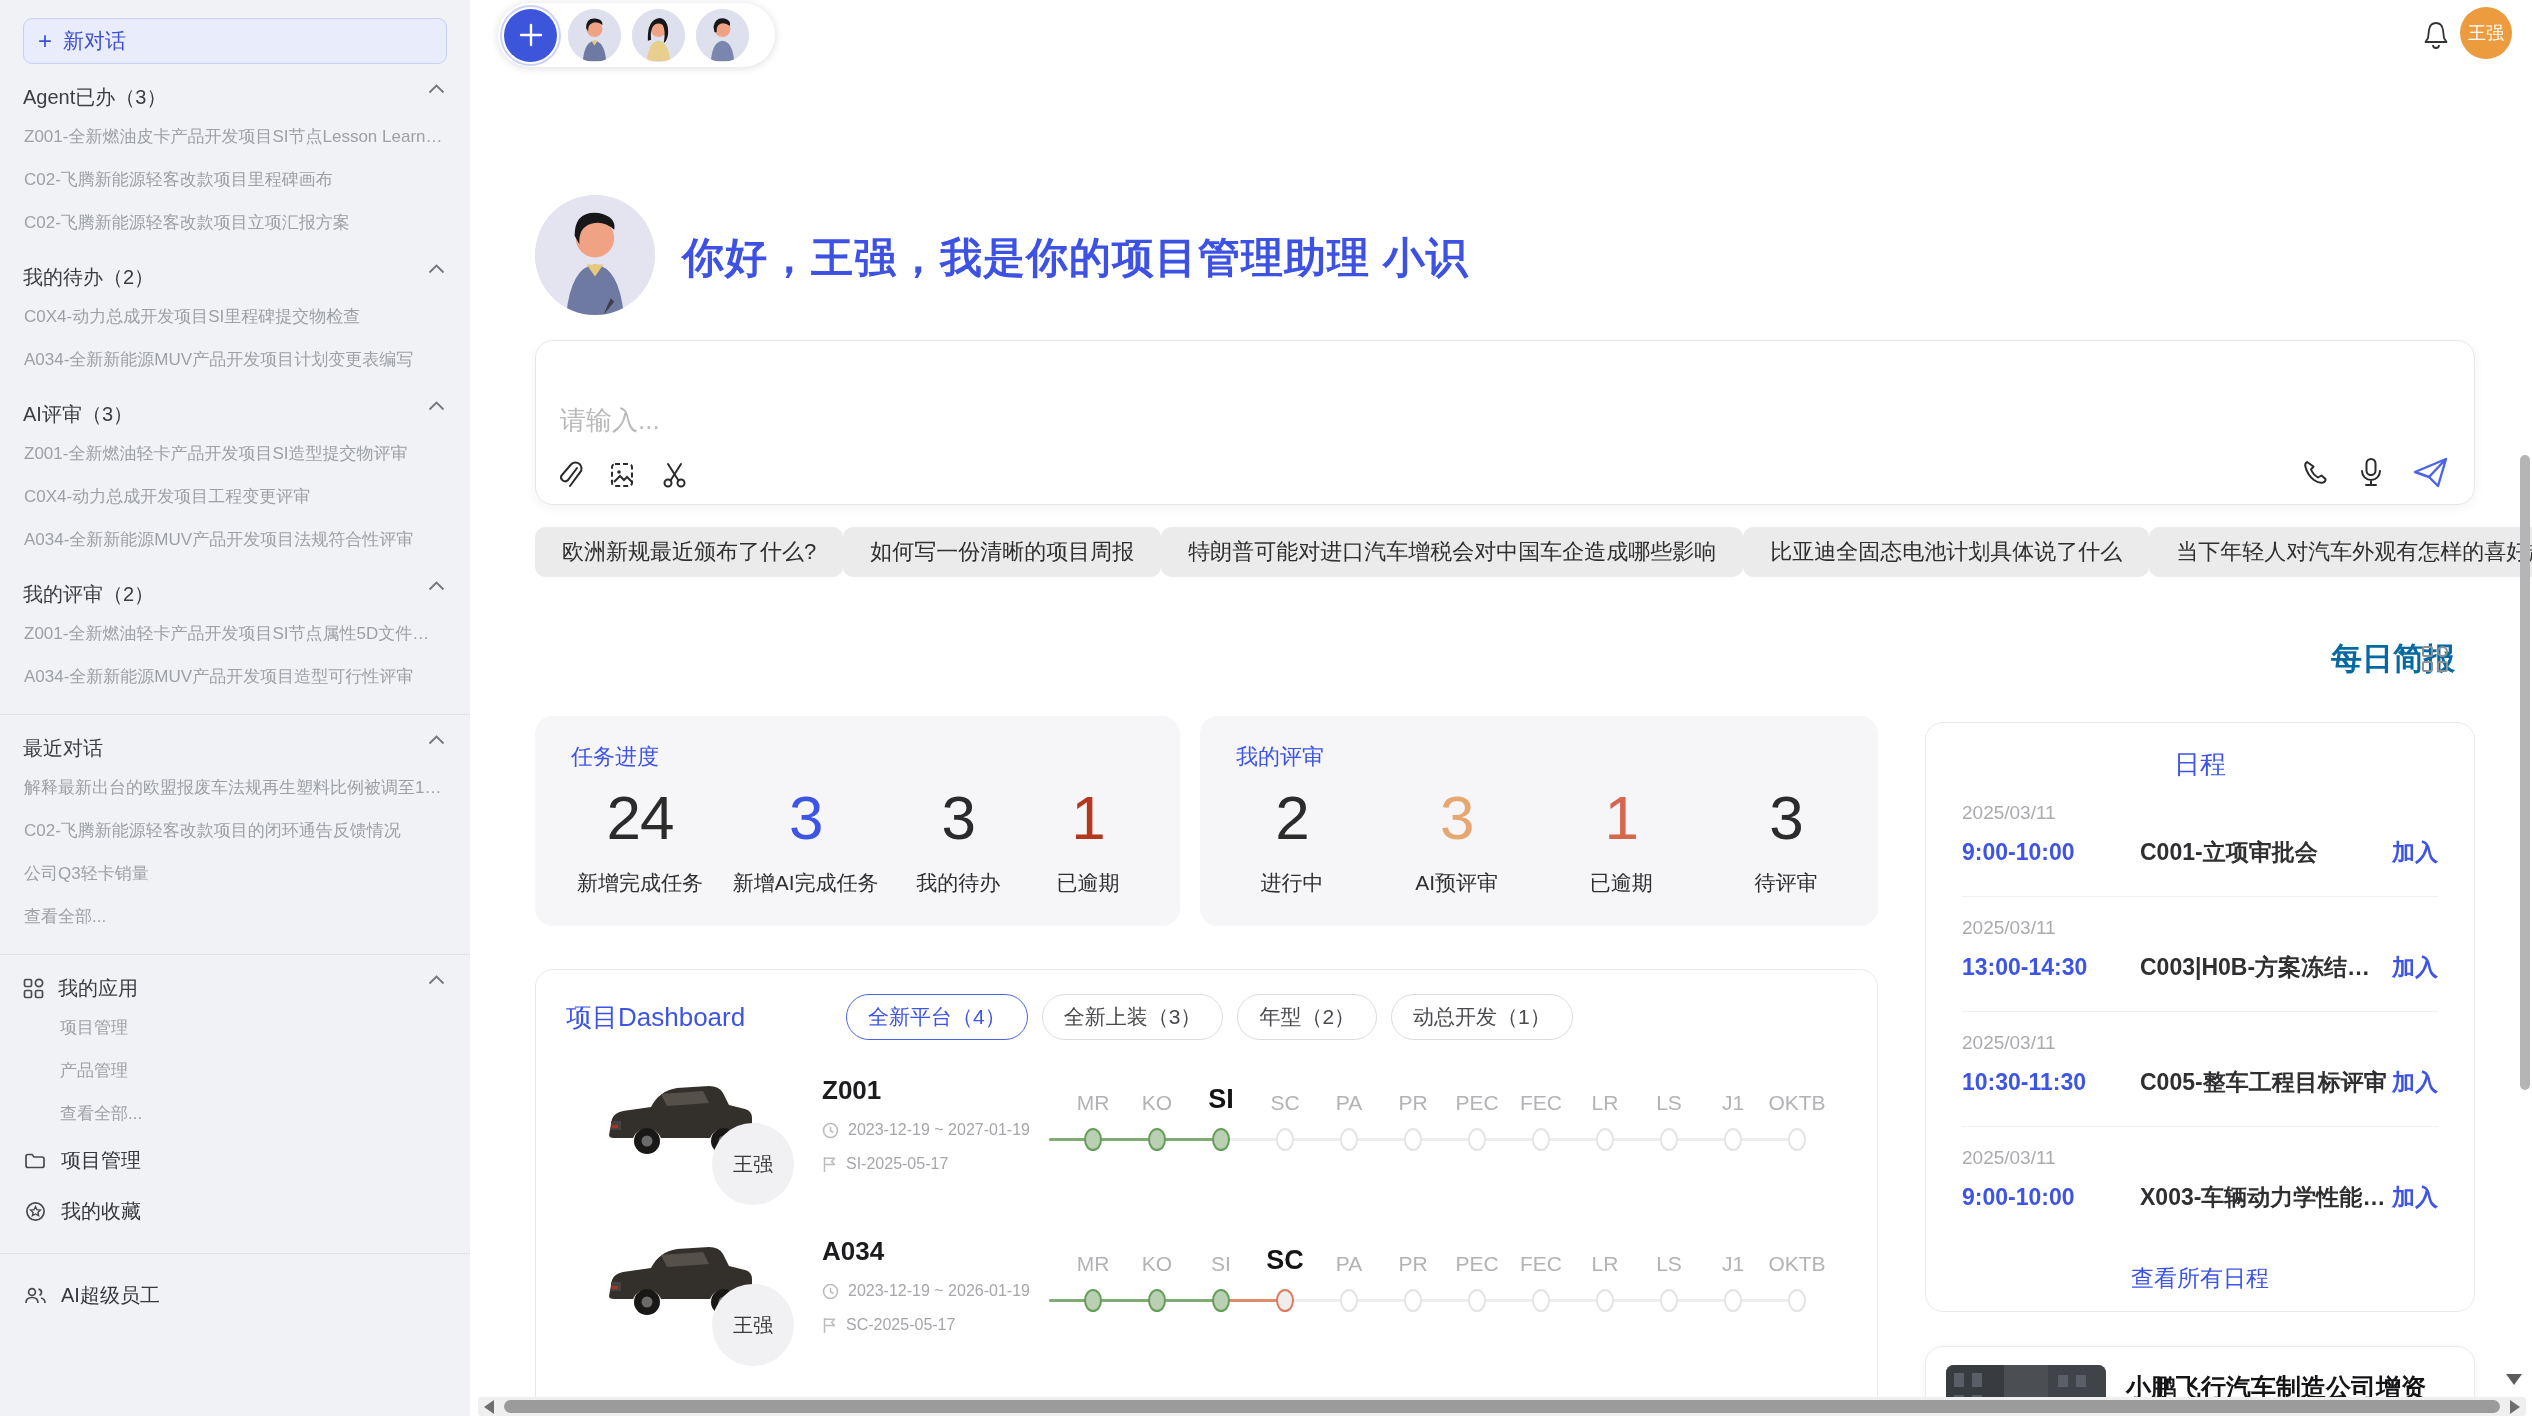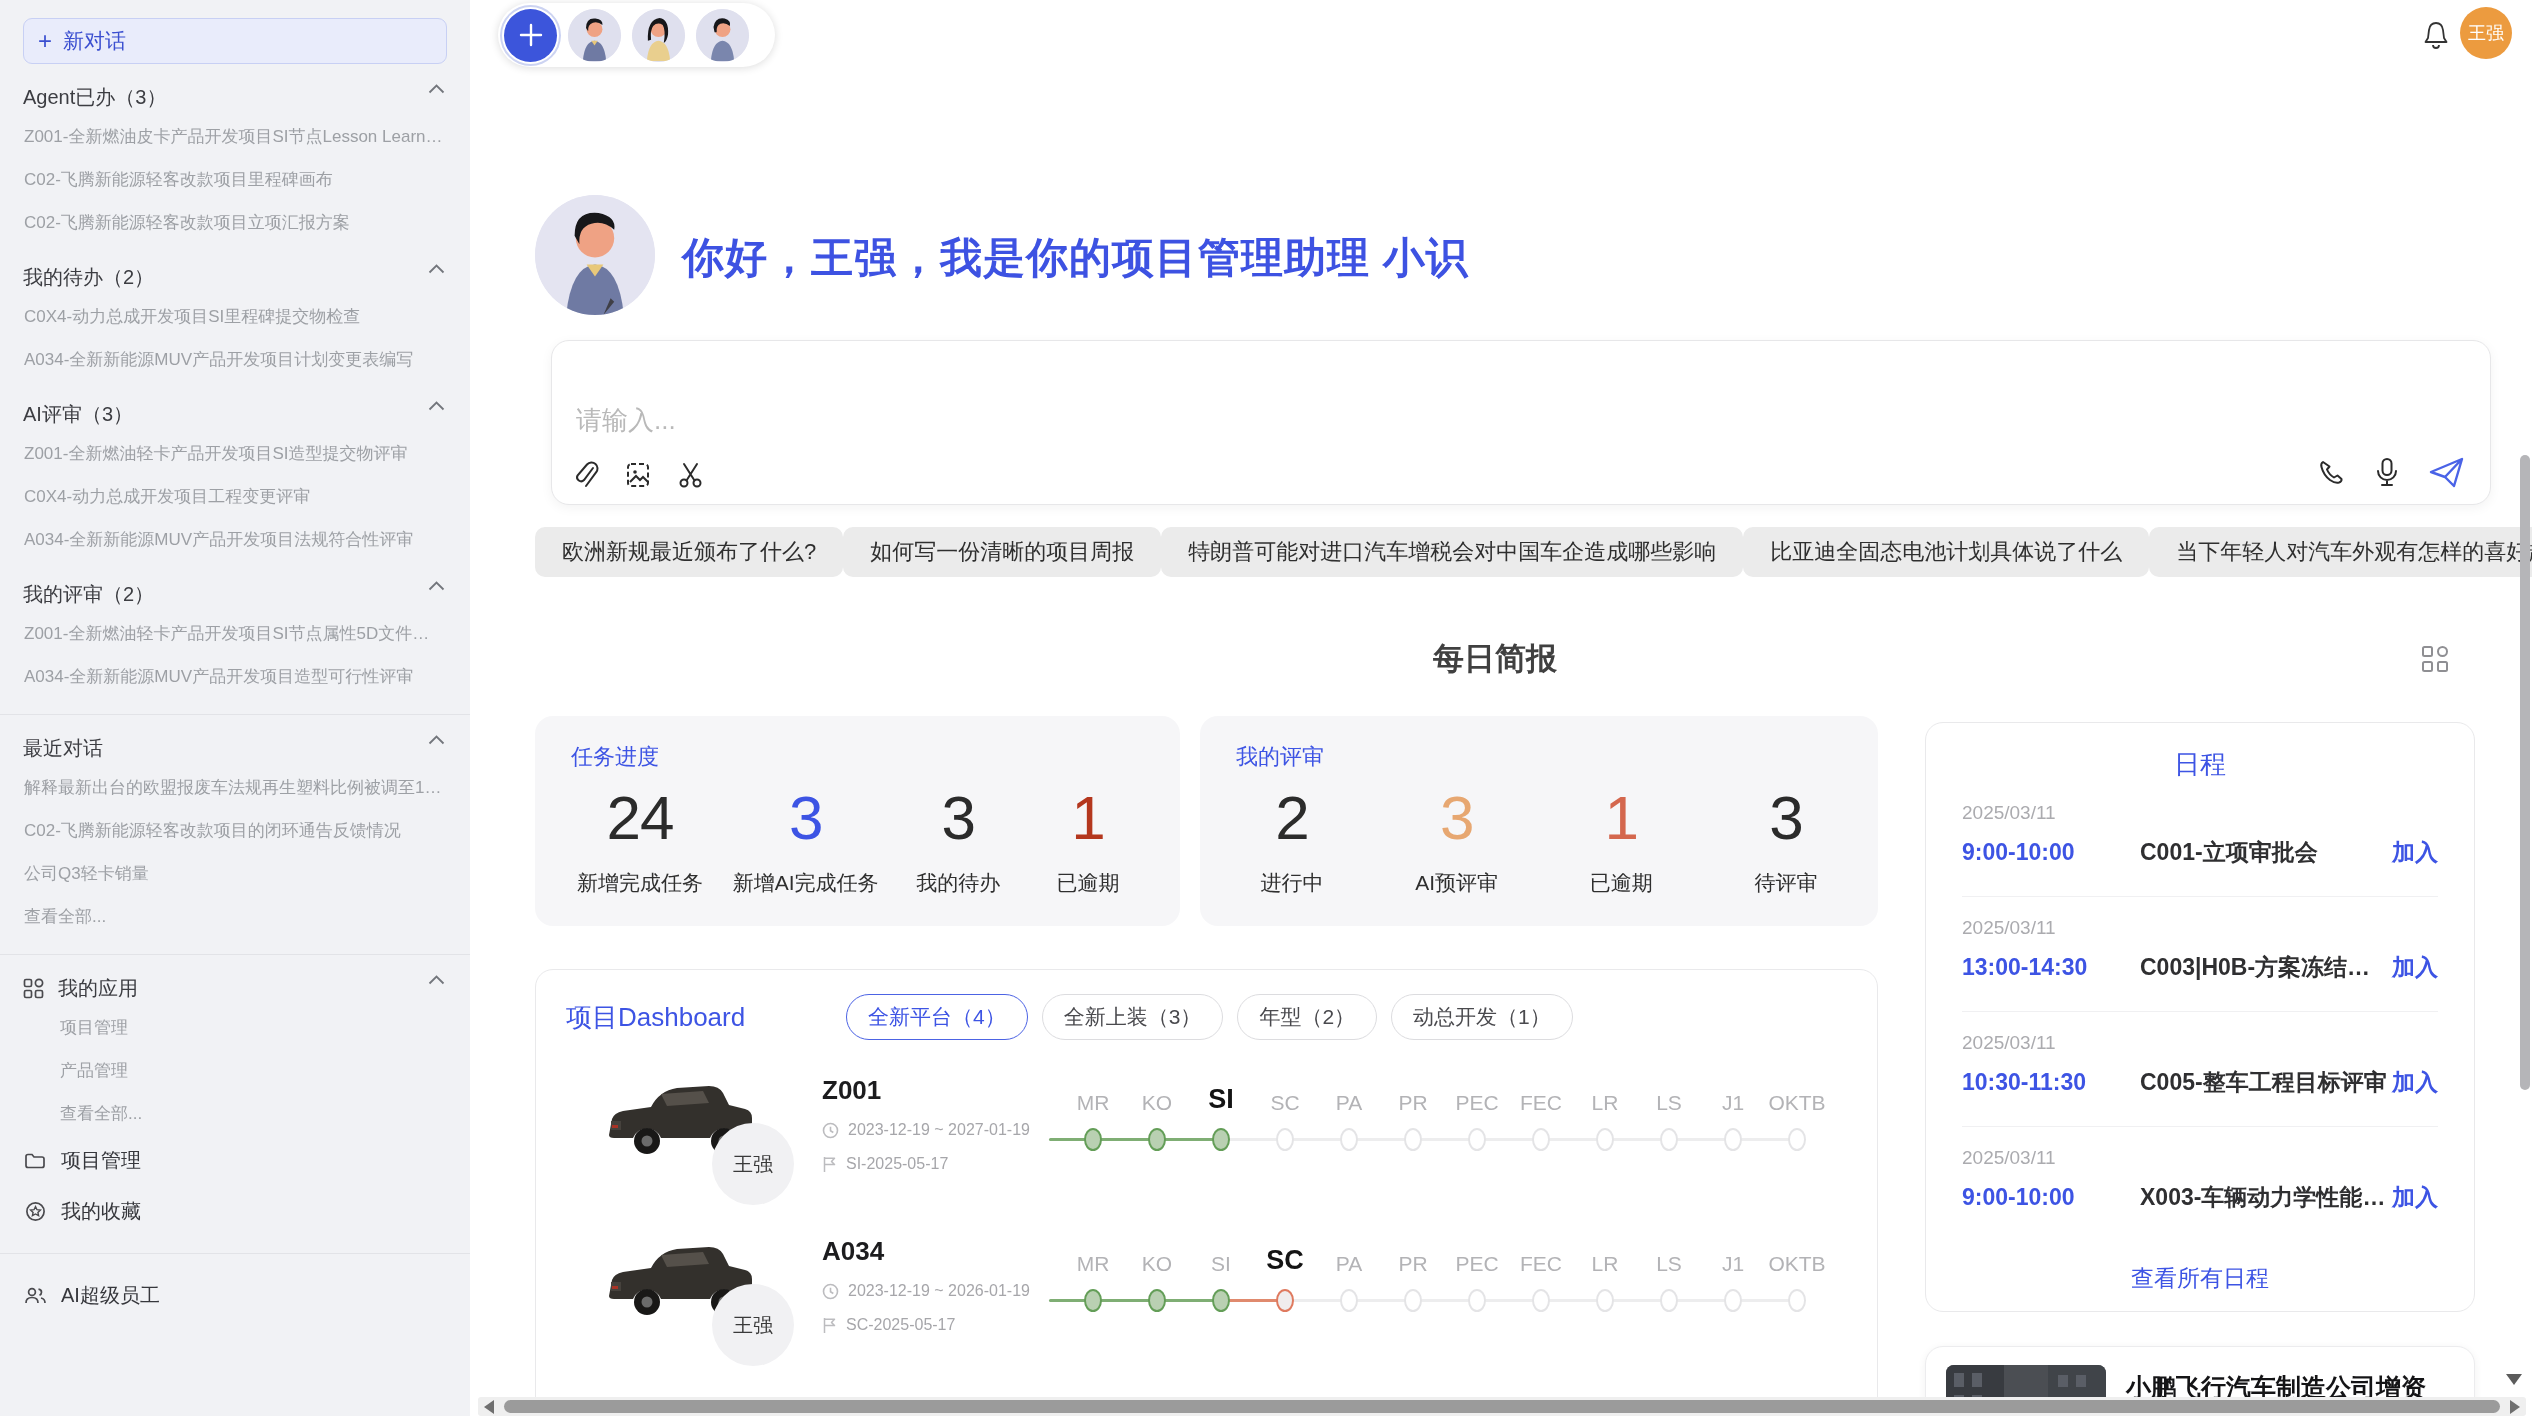--- a/index.html
+++ b/index.html
@@ -30,30 +30,30 @@
   .pill-avatar { width:53px; height:53px; border-radius:50%; overflow:hidden; background:#dfe0ee; cursor:pointer; flex:none; }
   .pill-avatar svg { width:100%; height:100%; }
 
   .bell { position:absolute; left:1952px; top:20px; cursor:pointer; }
   .user-badge { position:absolute; left:1990px; top:7px; width:52px; height:52px; border-radius:50%; background:#ec9b3f; color:#fff; font-size:18px; display:flex; align-items:center; justify-content:center; cursor:pointer; }
 
   .greet-avatar { position:absolute; left:65px; top:195px; width:120px; height:120px; border-radius:50%; overflow:hidden; background:#e4e4f1; }
   .greet-avatar svg { width:100%; height:100%; }
   .greet-text { position:absolute; left:212px; top:230px; font-size:42px; font-weight:bold; color:#3d52e2; letter-spacing:1px; }
 
-  .input-card { position:absolute; left:81px; top:340px; width:1940px; height:165px; background:#fff; border:1px solid #e7e7e9; border-radius:18px; box-shadow:0 3px 12px rgba(0,0,0,.05); cursor:text; }
+  .input-card { position:absolute; left:65px; top:340px; width:1940px; height:165px; background:#fff; border:1px solid #e7e7e9; border-radius:18px; box-shadow:0 3px 12px rgba(0,0,0,.05); cursor:text; }
   .input-ph { position:absolute; left:24px; top:62px; font-size:26px; color:#b9b9b9; }
   .in-icons-l { position:absolute; left:20px; bottom:14px; display:flex; gap:24px; align-items:center; }
   .in-icons-r { position:absolute; right:24px; bottom:14px; display:flex; gap:28px; align-items:center; }
   .in-icons-l span, .in-icons-r span { display:flex; cursor:pointer; }
 
   .chips { position:absolute; left:65px; top:527px; width:1922px; display:flex; justify-content:space-between; }
   .chip { height:50px; background:#ebebeb; border-radius:10px; display:flex; align-items:center; padding:0 27px; font-size:22px; color:#2f2f2f; cursor:pointer; white-space:nowrap; }
 
-  .brief-title { position:absolute; left:65px; top:638px; width:1920px; text-align:center; font-size:31px; font-weight:bold; color:#404040; }
+  .brief-title { position:absolute; left:65px; top:638px; width:1920px; text-align:right; font-size:31px; font-weight:bold; color:#0369a1; }
   .layout-icon { position:absolute; left:1950px; top:644px; cursor:pointer; }
 
   .stat-card { position:absolute; top:716px; height:210px; background:#f6f6f8; border-radius:18px; padding:26px 36px 0 36px; }
   .stat-card.c1 { left:65px; width:645px; }
   .stat-card.c2 { left:730px; width:678px; }
   .stat-title { font-size:22px; color:#3d54e4; }
   .stat-row { display:flex; justify-content:space-between; margin-top:10px; padding:0 6px; }
   .stat-col { text-align:center; min-width:100px; }
   .stat-value { font-size:62px; font-weight:500; letter-spacing:-1px; }
   .stat-label { font-size:21px; color:#2f2f2f; margin-top:16px; }

